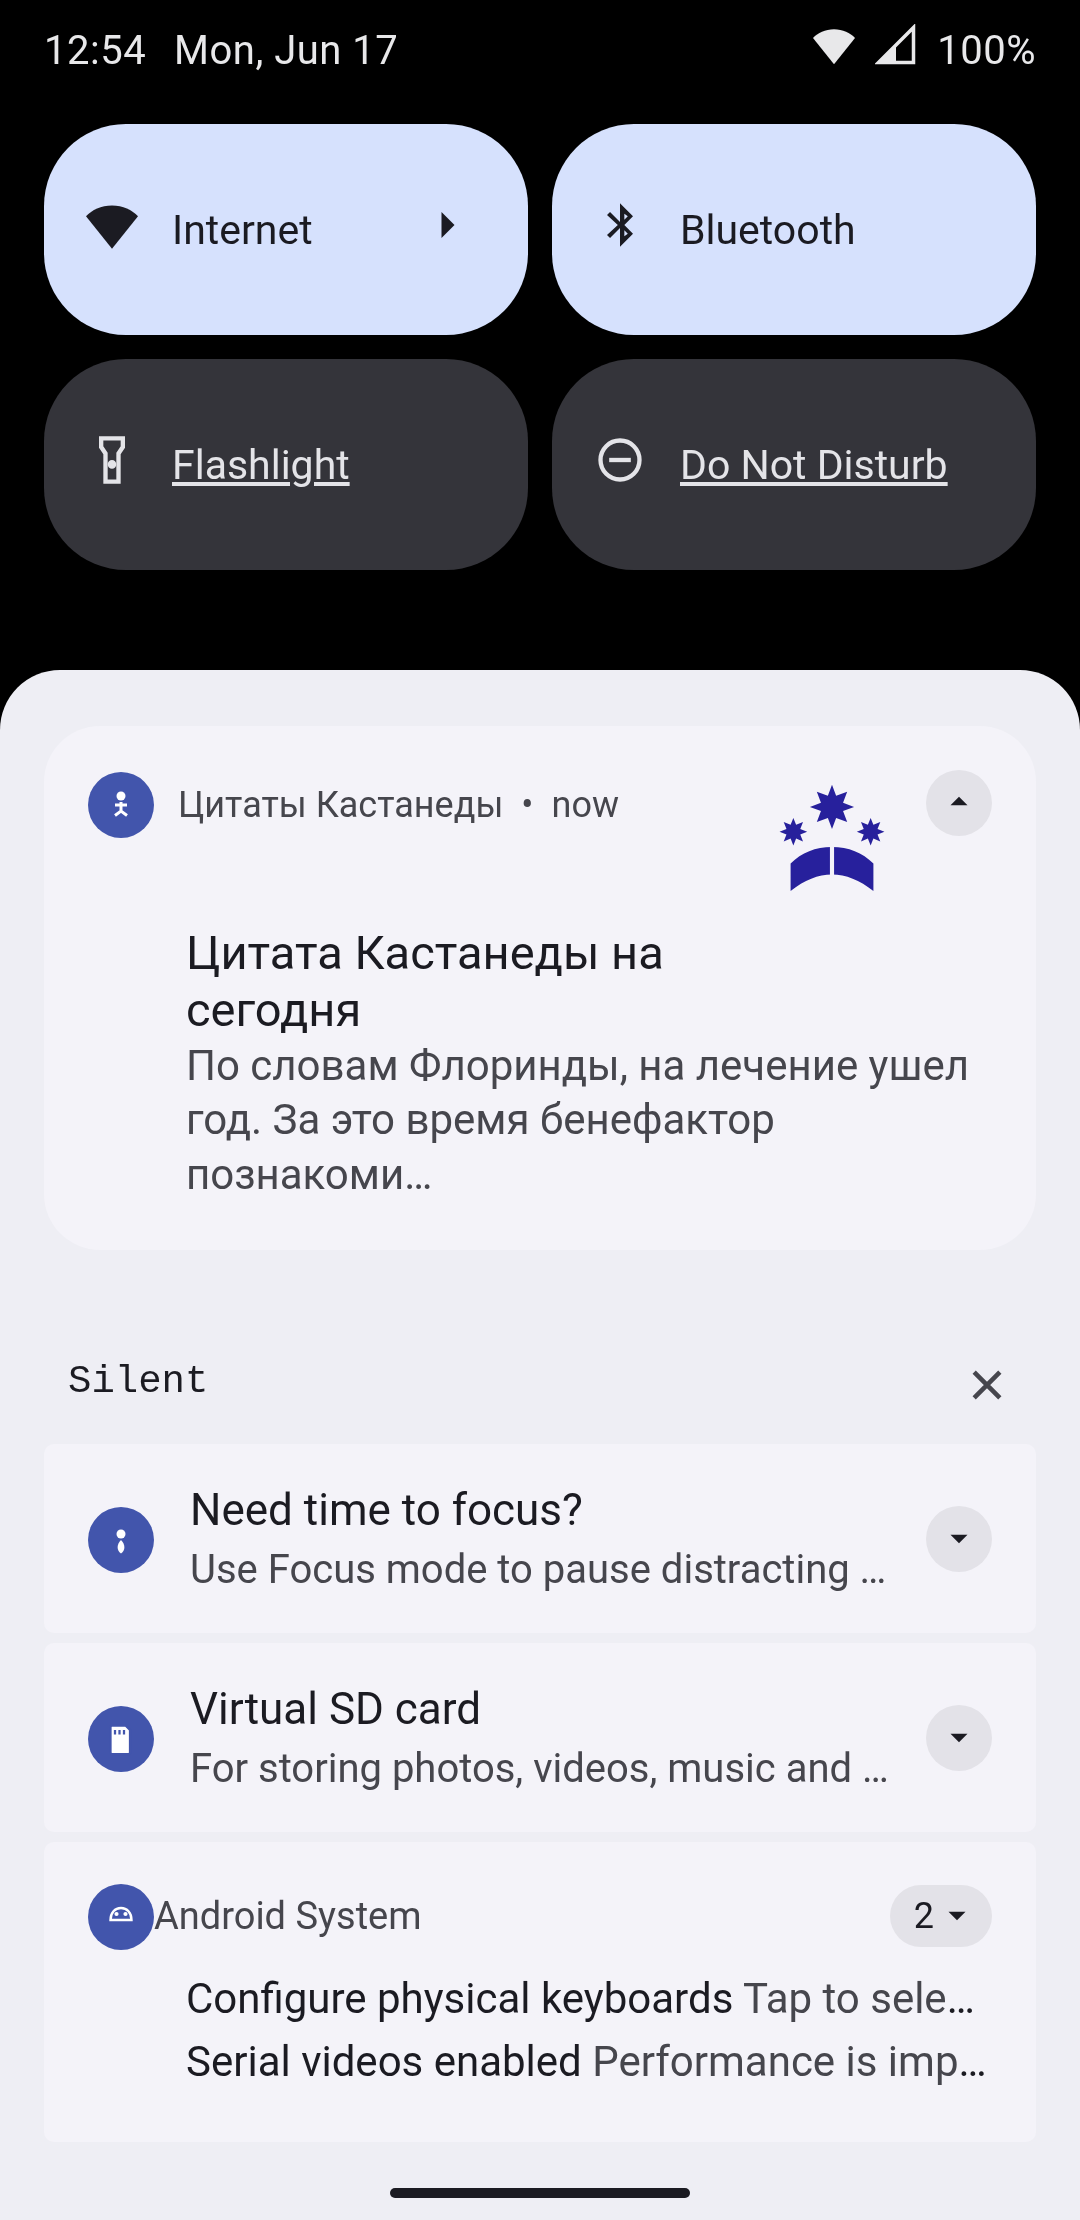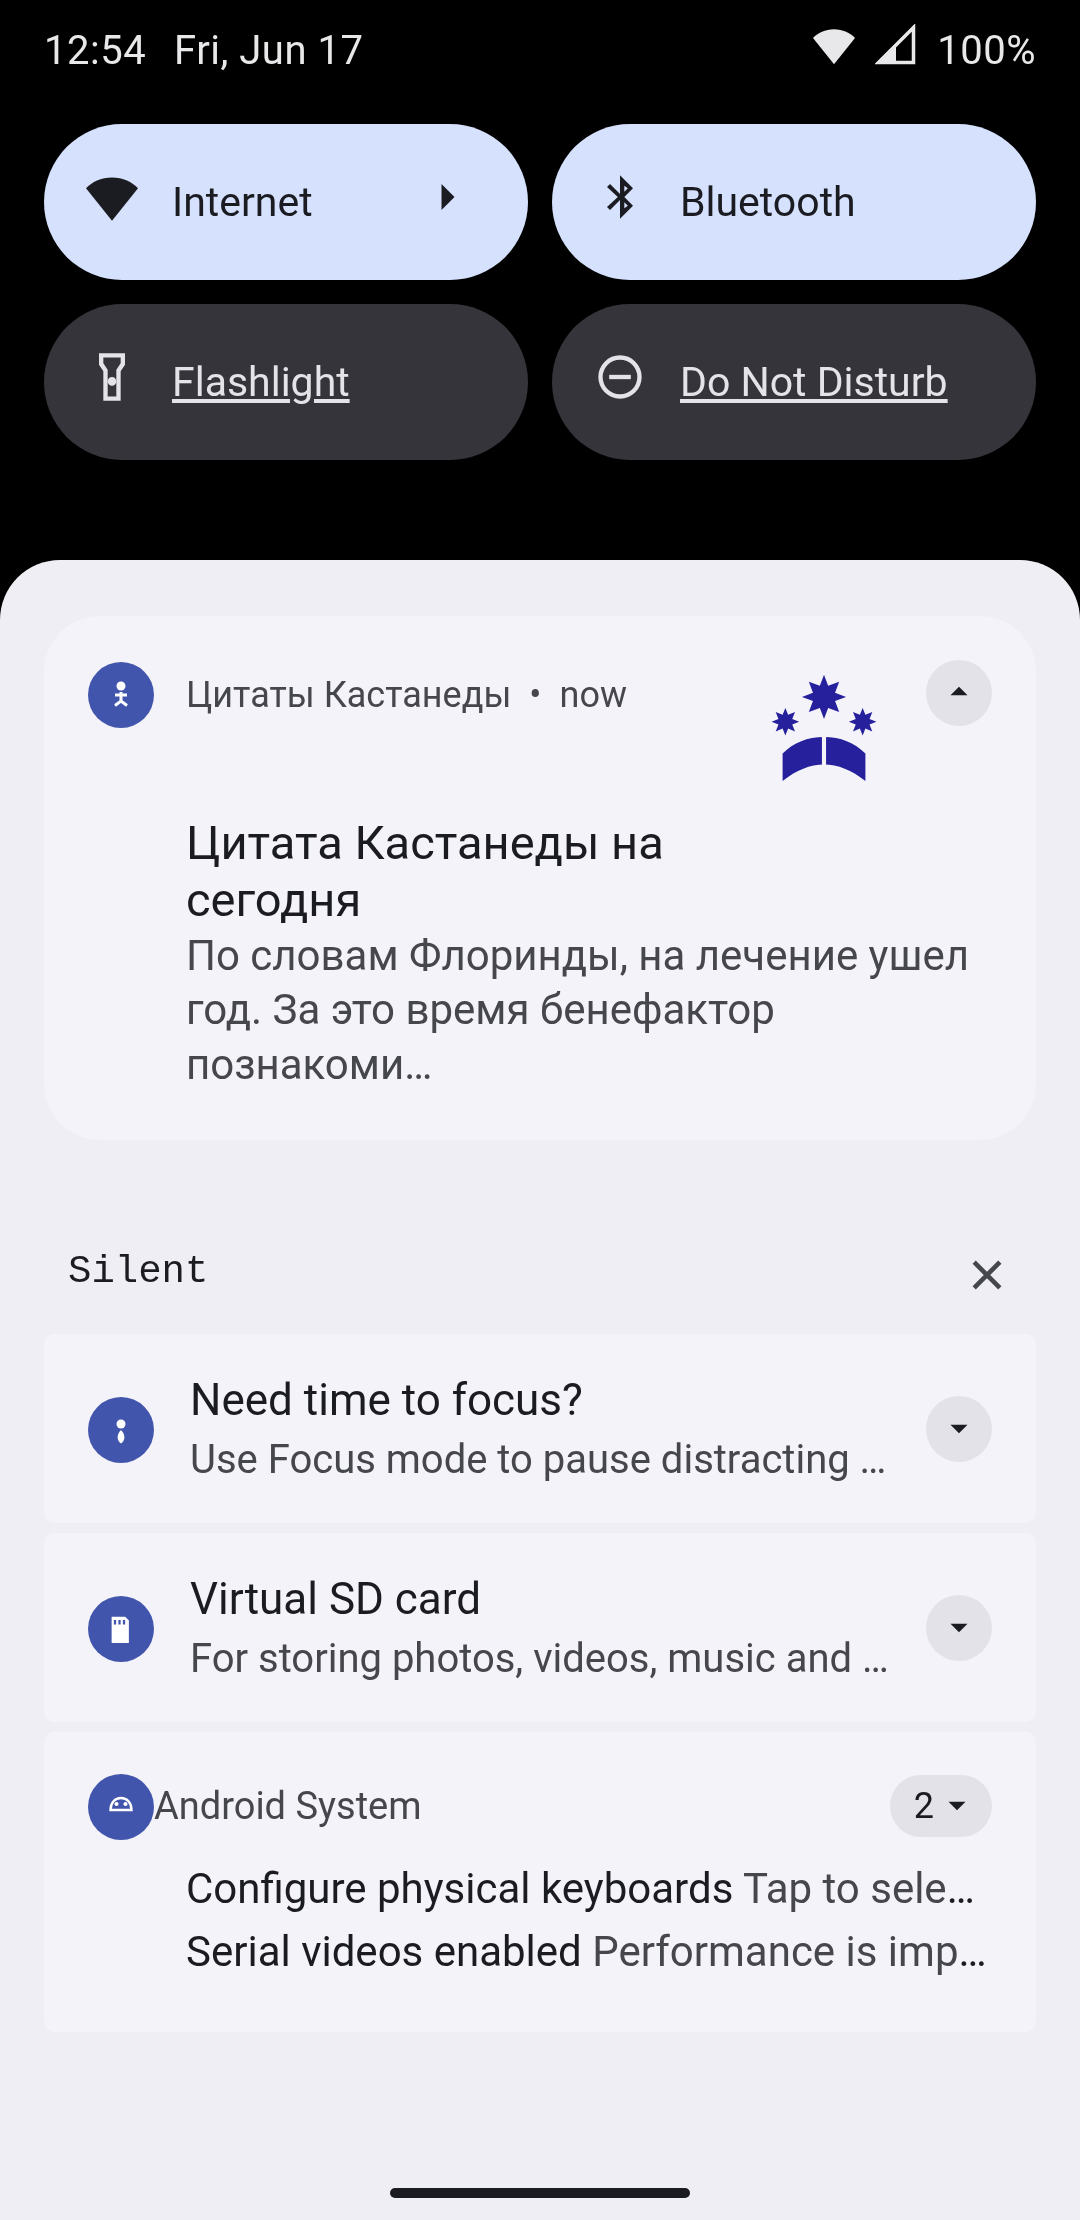--- a/index.html
+++ b/index.html
@@ -6,33 +6,33 @@
   html, body { width: 1080px; height: 2220px; overflow: hidden; font-family: Roboto, "Segoe UI", Arial, sans-serif; }
   body { background: #000; }
 
   
   .status-bar { height: 100px; display: flex; align-items: center; padding: 0 44px; color: #e8e8ea; font-size: 40px; font-weight: 400; letter-spacing: .5px; }
   .status-left { display: flex; gap: 28px; align-items: baseline; }
   .status-right { margin-left: auto; display: flex; gap: 20px; align-items: center; }
 
   
   .qs-grid { padding: 24px 44px 44px 44px; display: grid; grid-template-columns: 1fr 1fr; gap: 24px; }
-  .tile { height: 156px; border-radius: 82px; display: flex; align-items: center; gap: 34px; padding: 0 54px 0 42px; font-size: 41px; }
+  .tile { height: 211px; border-radius: 82px; display: flex; align-items: center; gap: 34px; padding: 0 54px 0 42px; font-size: 41px; }
   .tile.on  { background: #d6e1fd; color: #1b1b22; }
   .tile.off { background: #34343a; color: #e4e4e8; text-decoration: underline; }
   .tile svg { width: 52px; height: 52px; flex-shrink: 0; }
   .tile .chev { margin-left: auto; }
 
   
   .shade { background: #eeeef4; border-radius: 60px 60px 0 0; margin-top: 56px; padding: 56px 44px 180px 44px; height: 1672px; }
 
   .card { background: #f4f3f9; border-radius: 56px; padding: 44px 44px 48px 44px; margin-bottom: 12px; }
   .card.first { margin-bottom: 110px; }
 
-  .line1 { display: flex; align-items: flex-start; gap: 32px; text-align: right; }
+  .line1 { display: flex; align-items: flex-start; gap: 24px; text-align: right; }
   .app-chip { width: 66px; height: 66px; border-radius: 50%; background: #4255ac; display: flex; align-items: center; justify-content: center; flex-shrink: 0; margin-top: 2px; }
   .app-chip svg { width: 36px; height: 36px; }
   .meta { color: #46464d; font-size: 36px; display: flex; gap: 18px; align-items: center; margin-top: 14px; }
   .collapse-btn { width: 66px; height: 66px; border-radius: 50%; background: #e3e2e8; display: flex; align-items: center; justify-content: center; flex-shrink: 0; }
   .collapse-btn svg { width: 34px; height: 34px; }
 
   .notif-title { font-size: 47px; color: #1b1b22; margin-top: 14px; line-height: 1.22; }
   .notif-body  { font-size: 42px; color: #46464d; margin-top: 0; line-height: 1.3; }
   .body-wrap { padding-left: 98px; }
   .big-art { width: 140px; height: 140px; margin-left: auto; display: flex; align-items: center; justify-content: center; }
@@ -62,21 +62,21 @@
 
   
   .home-ind { position: absolute; bottom: 22px; left: 50%; transform: translateX(-50%); width: 300px; height: 10px; border-radius: 5px; background: #1b1b22; }
 </style>
 </head>
 <body>
 
 <div class="status-bar">
   <div class="status-left">
     <span>12:54</span>
-    <span>Fri, Jun 17</span>
+    <span>Mon, Jun 17</span>
   </div>
   <div class="status-right">
     <span>
       <svg viewBox="0 0 24 24" width="42" height="42" fill="#e8e8ea">
           <path d="M12 3C7 3 2.73 5 0 8l12 15L24 8c-2.73-3-7-5-12-5z"></path>
         </svg>
     </span>
     <span>
       <svg viewBox="0 0 24 24" width="42" height="42">
           <path d="M2 22 L22 2 L22 22 Z" fill="none" stroke="#e8e8ea" stroke-width="2"></path>

